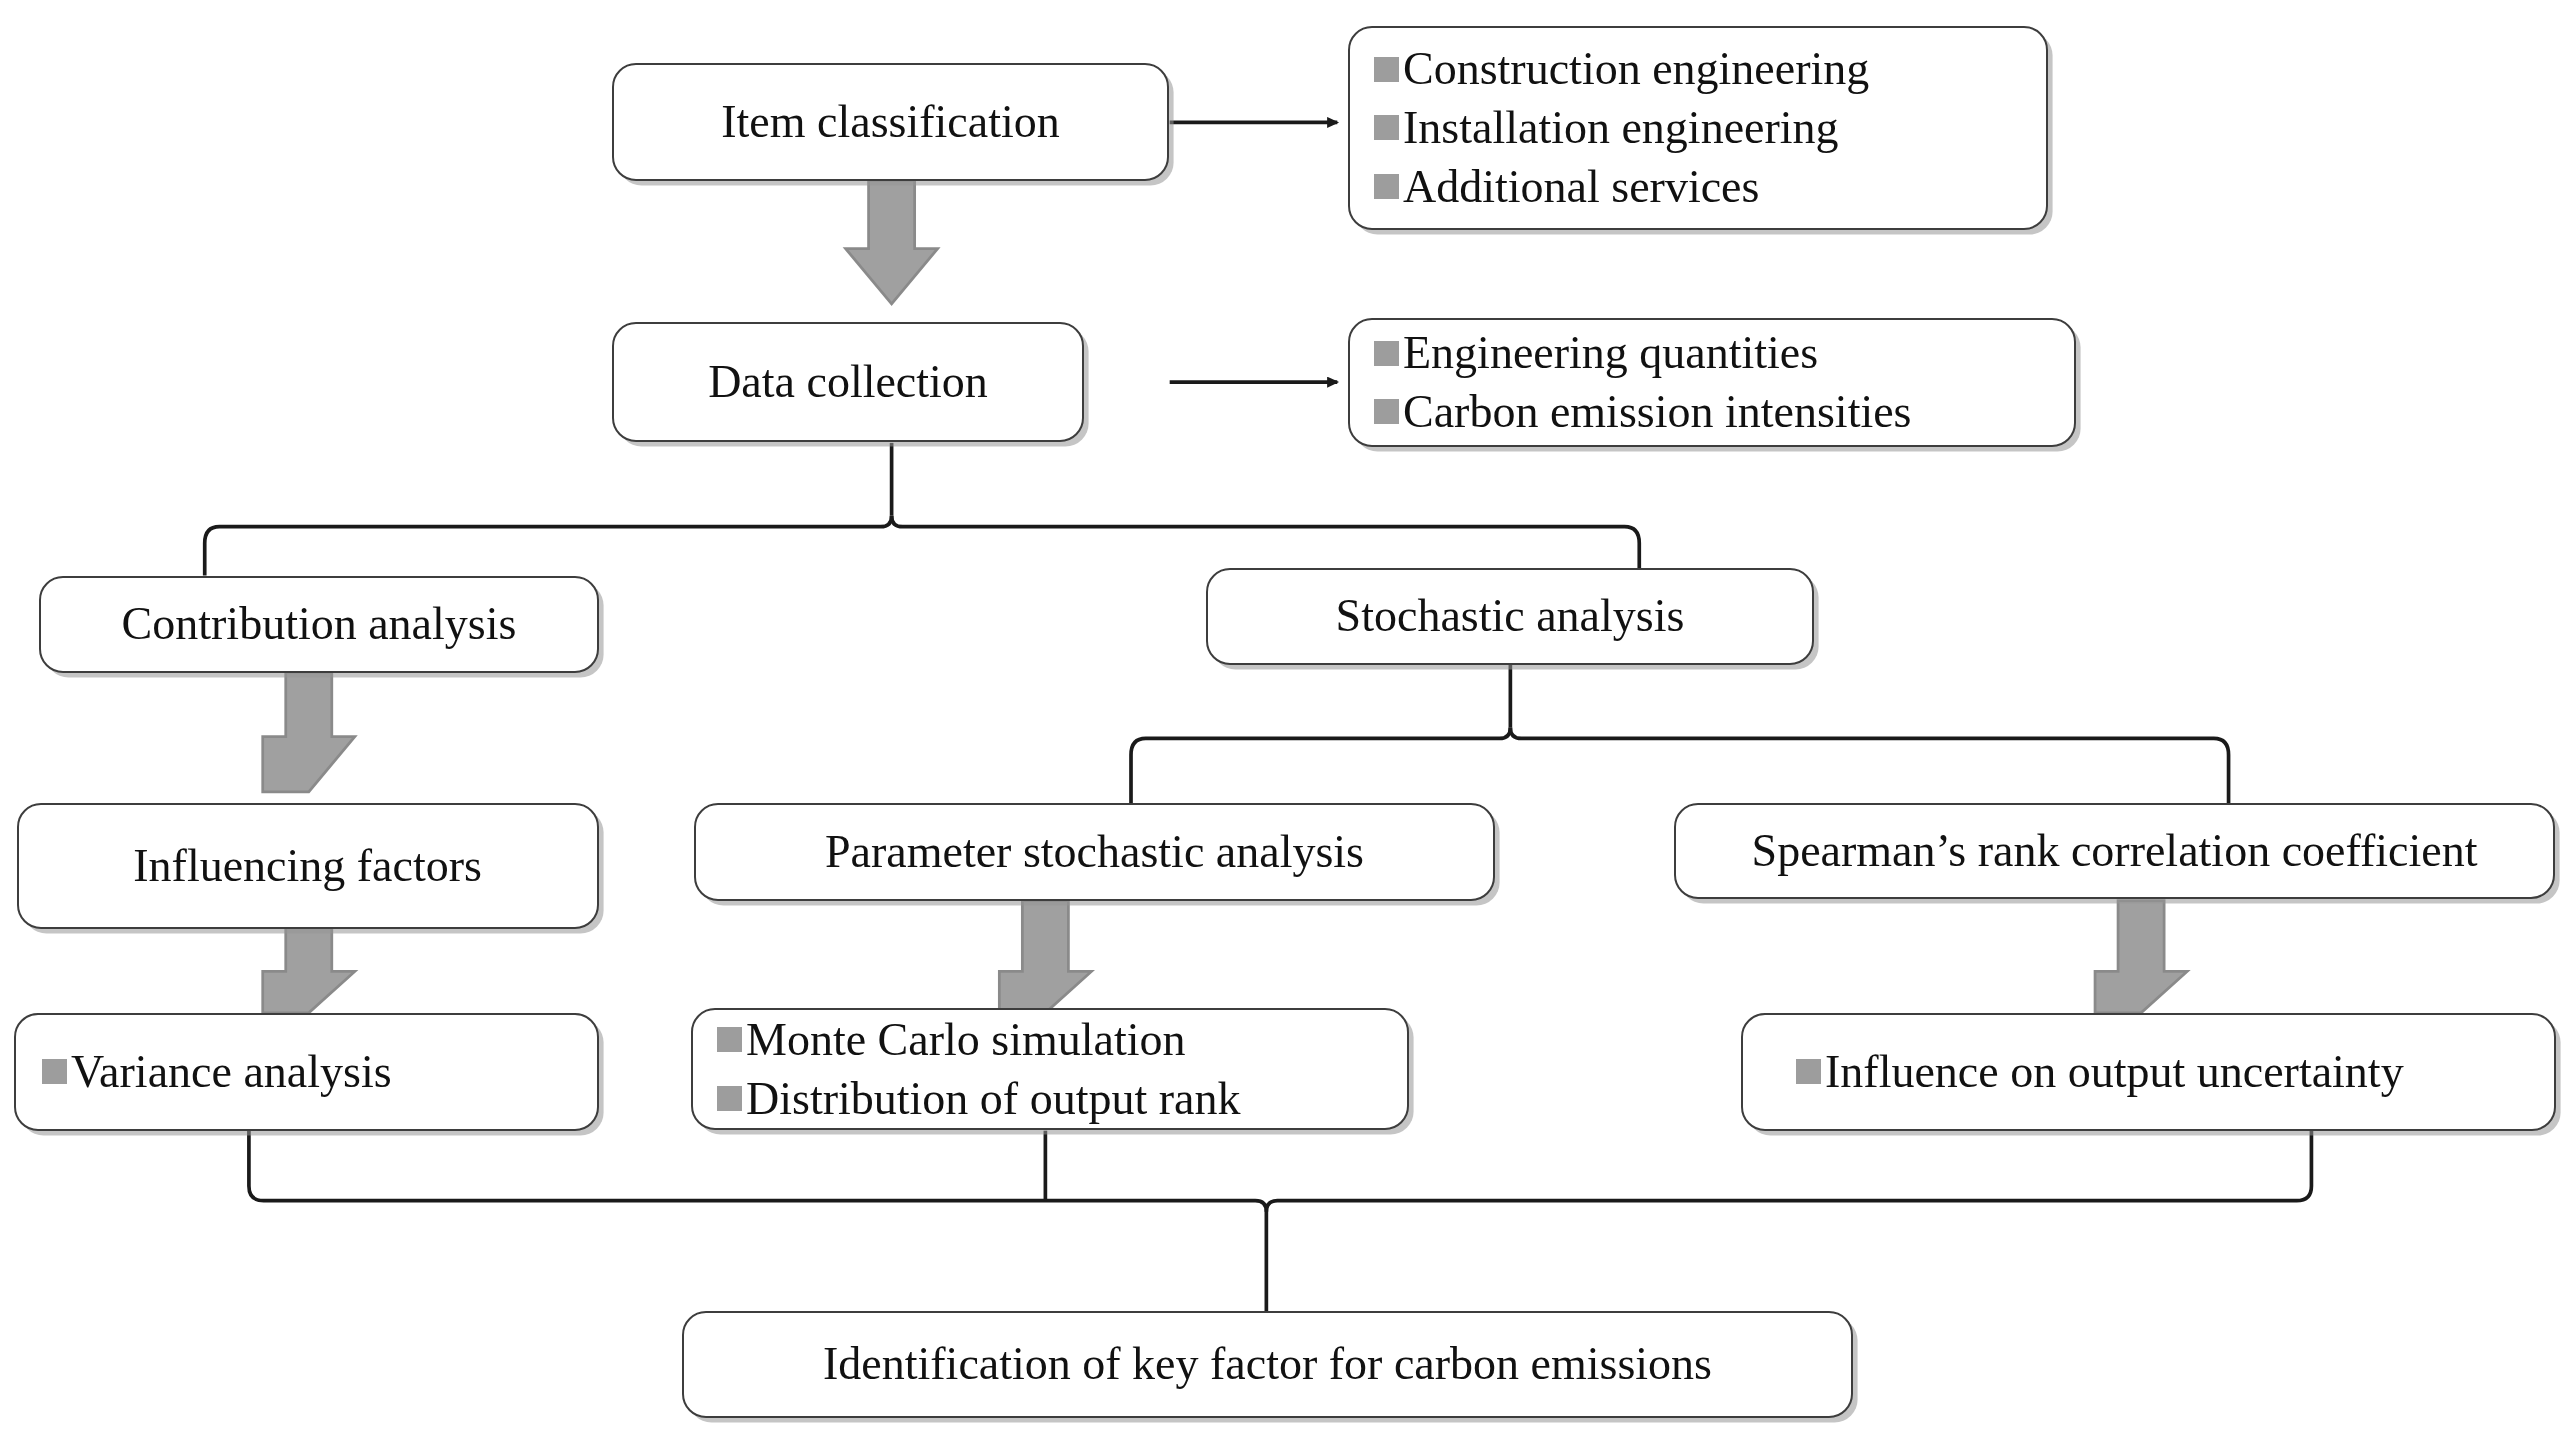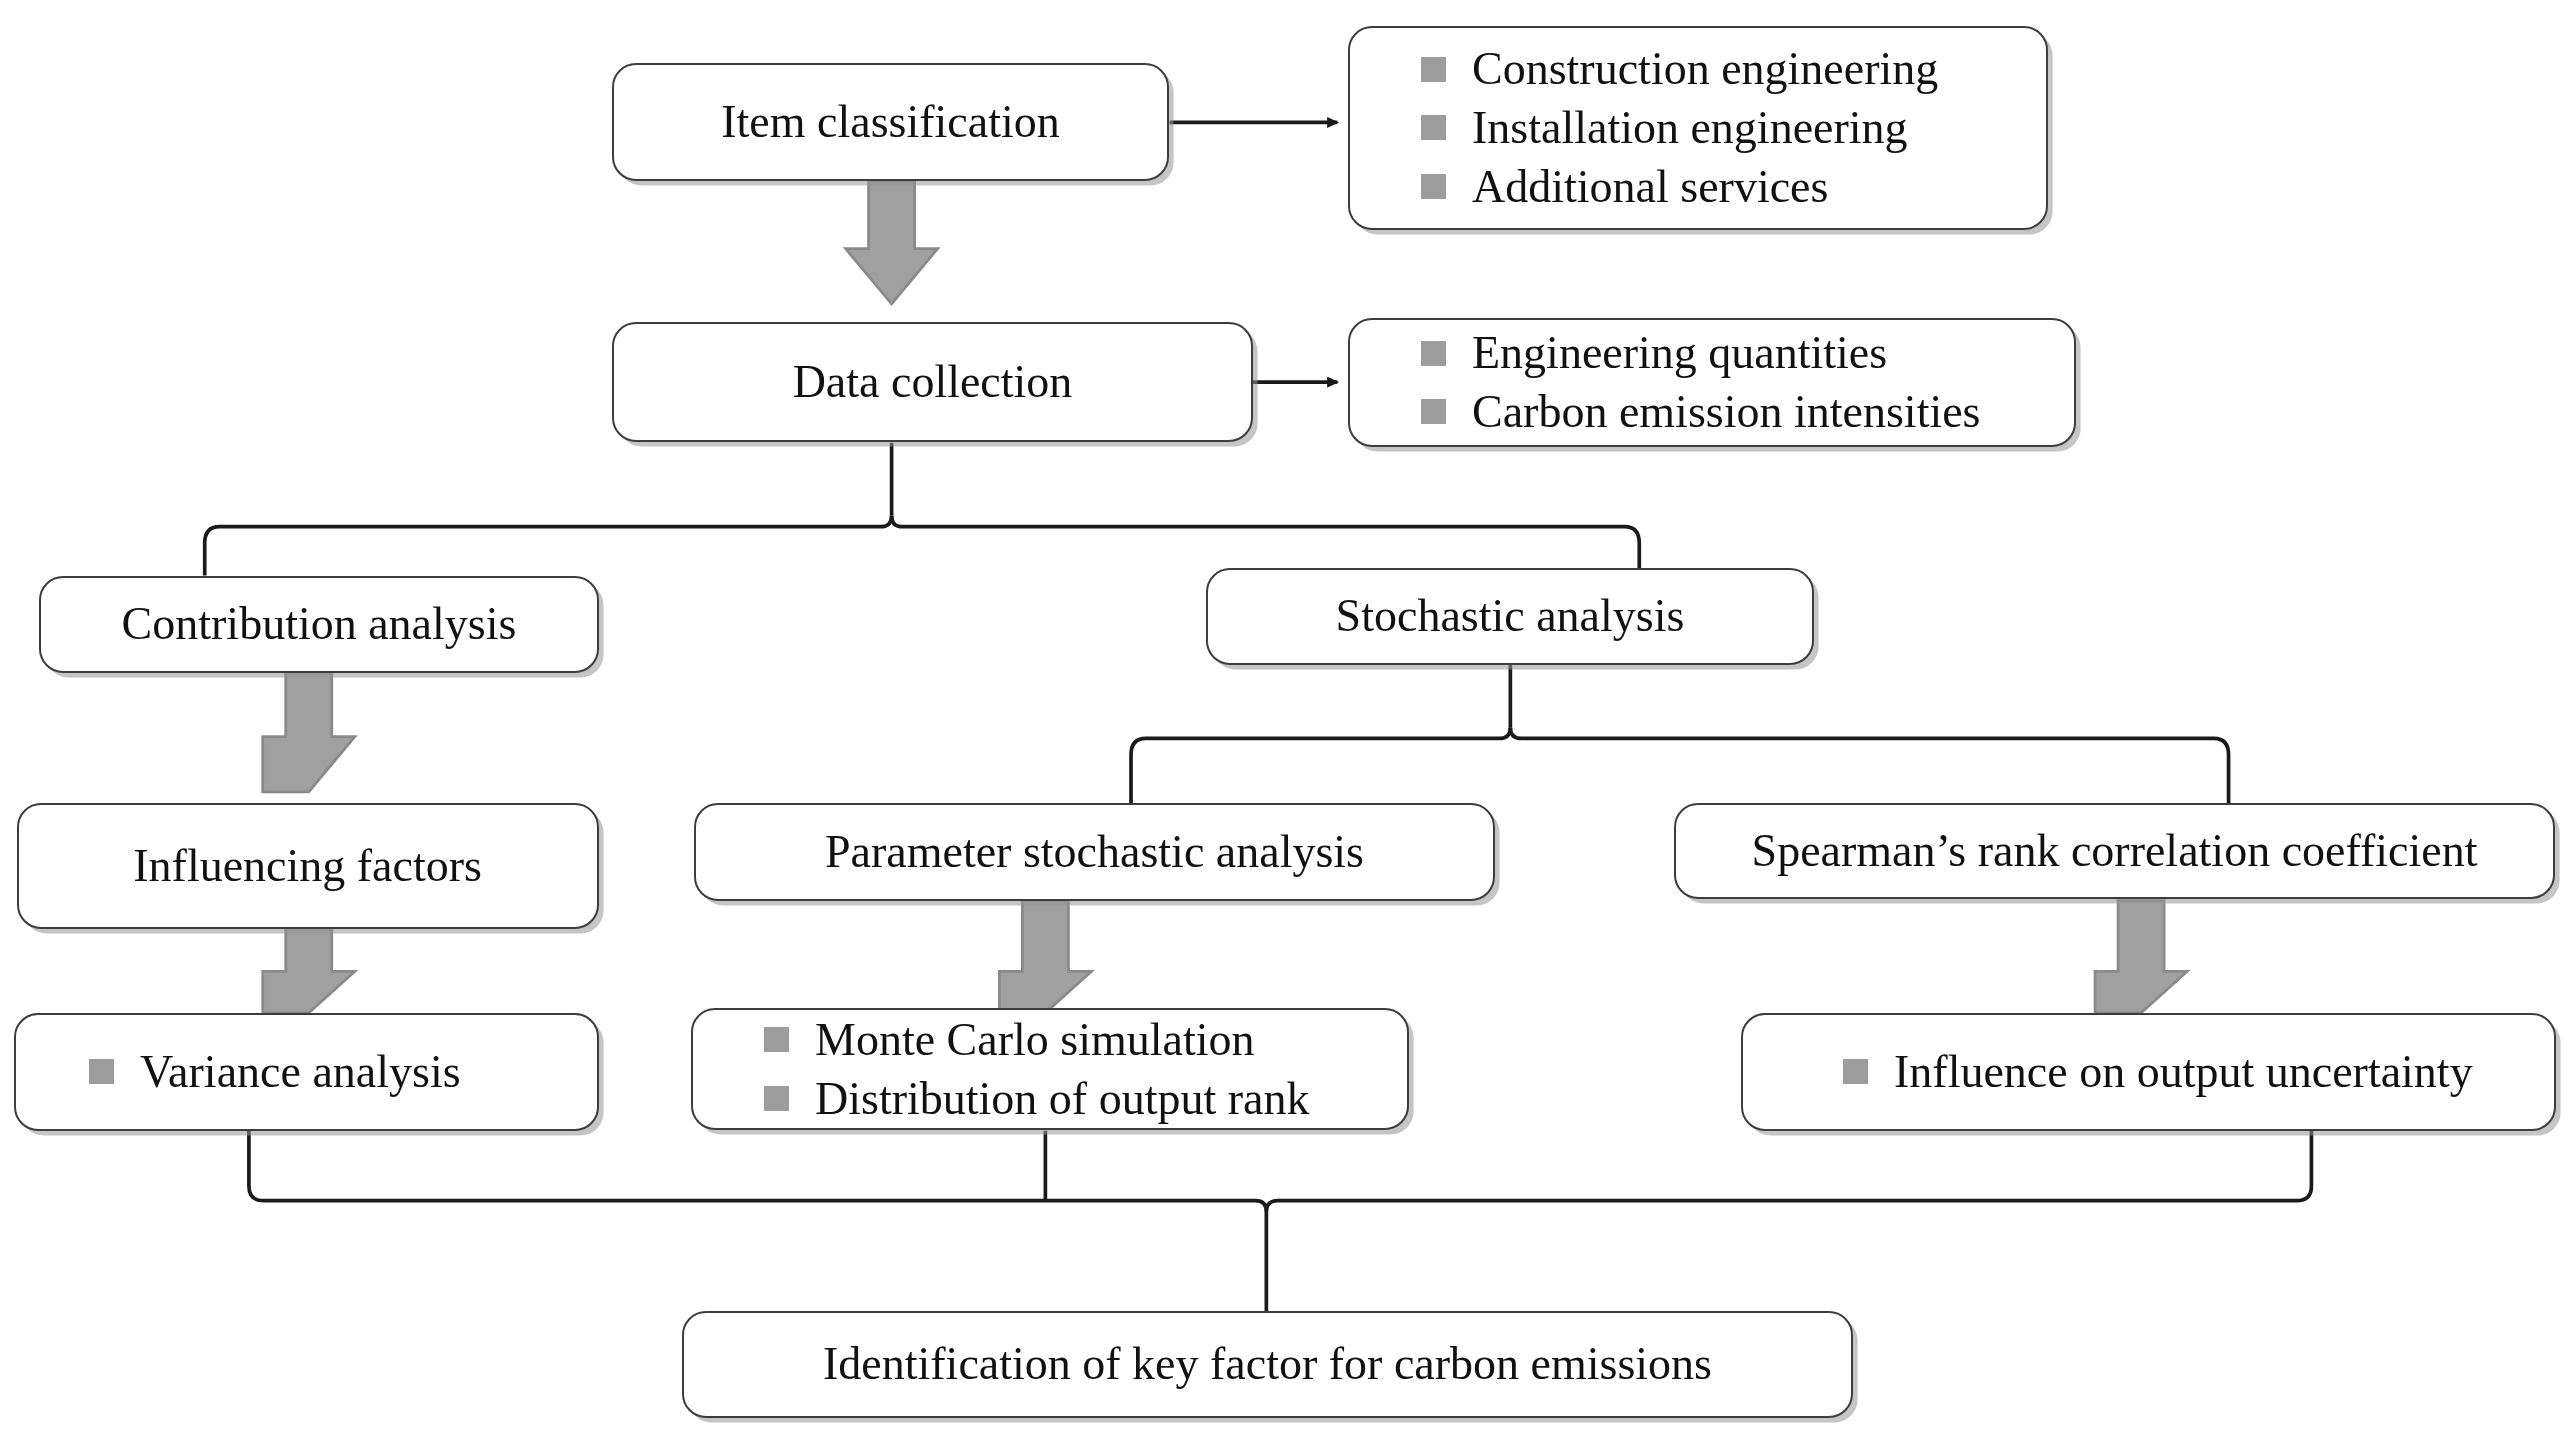--- a/index.html
+++ b/index.html
@@ -6,21 +6,21 @@
   body{font-family:"Liberation Serif", serif;}
   #stage{position:relative;width:2576px;height:1441px;background:#fff;overflow:hidden;}
   #wires{position:absolute;left:0;top:0;width:2576px;height:1441px;}
   .node{position:absolute;box-sizing:border-box;background:#ffffff;
         border:2.8px solid #3d3d3d;border-radius:24px;
         box-shadow:5.5px 5.5px 0 -0.9px rgba(150,150,150,.55);
         display:flex;flex-direction:column;justify-content:center;}
   .node.center{align-items:center;}
   .node-label{font-size:46px;color:#111;line-height:1.1;white-space:nowrap;}
   .bullets{padding:0 0 0 24px;display:flex;flex-direction:column;justify-content:center;gap:9.2px;}
-  .bullet-row{display:flex;align-items:center;gap:26px;margin-left:47px;}
+  .bullet-row{display:flex;align-items:center;gap:4px;}
   .bullet-sq{width:25px;height:25px;background:#9d9d9d;flex:0 0 auto;}
   .bullet-txt{font-size:46px;color:#111;line-height:1.08;white-space:nowrap;}
 </style>
 </head>
 <body>
 
 <div id="stage">
 
   <svg id="wires" viewBox="0 0 2797 1565" xmlns="http://www.w3.org/2000/svg">
     <defs>
@@ -88,21 +88,21 @@
     <div class="bullet-row">
       <span class="bullet-sq"></span>
       <span class="bullet-txt">Installation engineering</span>
     </div>
     <div class="bullet-row">
       <span class="bullet-sq"></span>
       <span class="bullet-txt">Additional services</span>
     </div>
   </div>
 
-  <div class="node center" style="left:612px;top:322px;width:641px;height:120px;">
+  <div class="node center" style="left:612px;top:322px;width:472px;height:120px;">
     <span class="node-label">Data collection</span>
   </div>
 
   <div class="node bullets" style="left:1348px;top:318px;width:728px;height:129px;">
     <div class="bullet-row">
       <span class="bullet-sq"></span>
       <span class="bullet-txt">Engineering quantities</span>
     </div>
     <div class="bullet-row">
       <span class="bullet-sq"></span>

